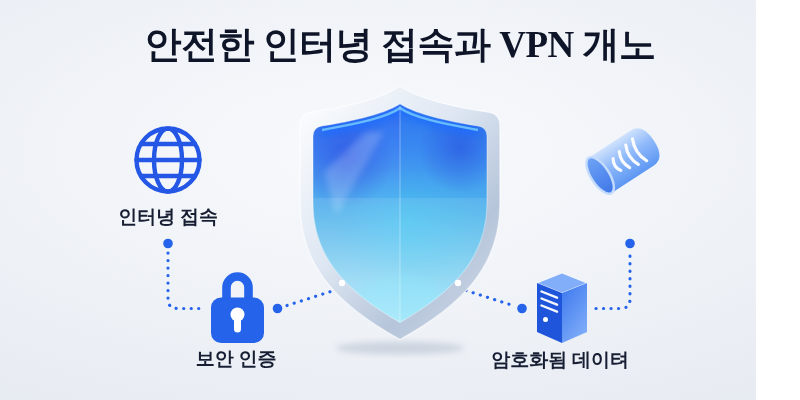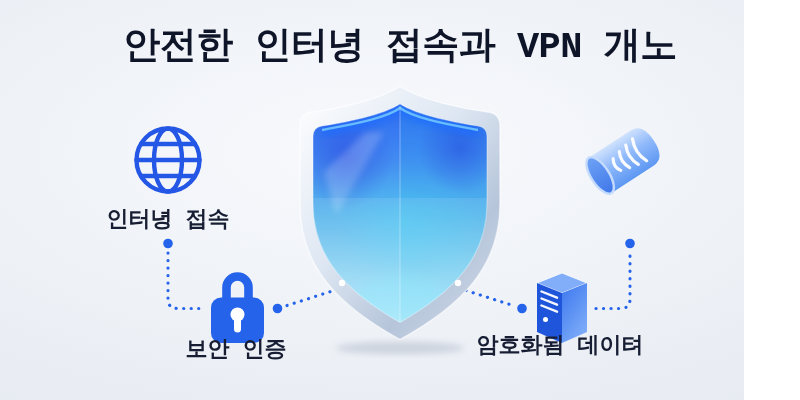--- a/index.html
+++ b/index.html
@@ -1,28 +1,29 @@
 <!DOCTYPE html>
 <html><head>
 <meta charset="utf-8">
 <style>
   html,body{margin:0;padding:0;}
   .canvas{
     position:relative;width:744px;height:400px;overflow:hidden;
     background:radial-gradient(115% 95% at 50% 38%, #f8fafd 0%, #eef1f6 48%, #e2e7ef 100%);
-    font-family:Liberation Mono, monospace;
+    font-family:Liberation Serif, serif;
+    padding-left:12px;
   }
   .title{
     position:absolute;top:20px;left:0;width:800px;margin:0;
     text-align:center;font-size:37px;font-weight:800;letter-spacing:-0.5px;
     color:#0f1528;
   }
   .node-label{
     position:absolute;width:170px;text-align:center;
-    font-size:22px;font-weight:600;color:#171e33;
+    font-size:19px;font-weight:600;color:#171e33;
   }
   .abs{position:absolute;}
   svg{display:block;}
 </style>
 </head>
 <body>
 
 <div class="canvas">
 
   <h1 class="title">안전한 인터녕 접속과 VPN 개노</h1>
@@ -134,34 +135,34 @@
       </g>
     </g>
   </svg>
 
   <svg class="abs" style="left:209px;top:271px" width="57" height="74" viewBox="0 0 57 74">
     <path d="M17.5,30 V16.5 a11,11 0 0 1 22,0 V30" fill="none" stroke="#2563eb" stroke-width="8.6"></path>
     <rect x="2" y="26.5" width="53" height="45.5" rx="10" fill="#2563eb"></rect>
     <circle cx="28.5" cy="43.5" r="7" fill="#ffffff"></circle>
     <rect x="25" y="46" width="7" height="15.5" rx="3.5" fill="#ffffff"></rect>
   </svg>
-  <div class="node-label" style="left:151px;top:334px">보안 인증</div>
+  <div class="node-label" style="left:151px;top:346px">보안 인증</div>
 
   <svg class="abs" style="left:533px;top:266px" width="58" height="80" viewBox="0 0 58 80">
     <defs>
       <linearGradient id="srvR" x1="0" y1="0" x2="0.6" y2="1">
         <stop offset="0" stop-color="#3b76ee"></stop>
         <stop offset="1" stop-color="#7cabf8"></stop>
       </linearGradient>
     </defs>
     <polygon points="29,7 54,17 29,27 4,17" fill="#82aef9" stroke="#ffffff" stroke-width="1" stroke-opacity="0.8" stroke-linejoin="round"></polygon>
     <polygon points="4,17 29,27 29,77 4,66" fill="#1e55db"></polygon>
     <polygon points="29,27 54,17 54,66 29,77" fill="url(#srvR)"></polygon>
     <g stroke="#ffffff" stroke-width="2.4" stroke-linecap="round" opacity="0.95">
       <line x1="8.5" y1="25.5" x2="24" y2="31.7"></line>
       <line x1="8.5" y1="32.5" x2="24" y2="38.7"></line>
       <line x1="8.5" y1="39.5" x2="24" y2="45.7"></line>
     </g>
     <circle cx="12.5" cy="53.5" r="2.5" fill="#ffffff"></circle>
   </svg>
-  <div class="node-label" style="left:475px;top:330px">암호화됨 데이텨</div>
+  <div class="node-label" style="left:475px;top:347px">암호화됨 데이텨</div>
 
 </div>
 
 </body></html>

